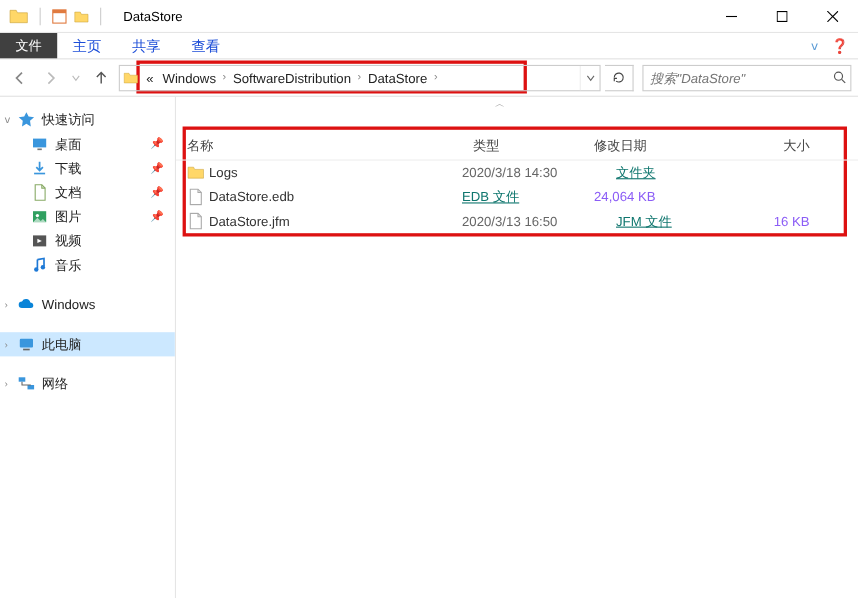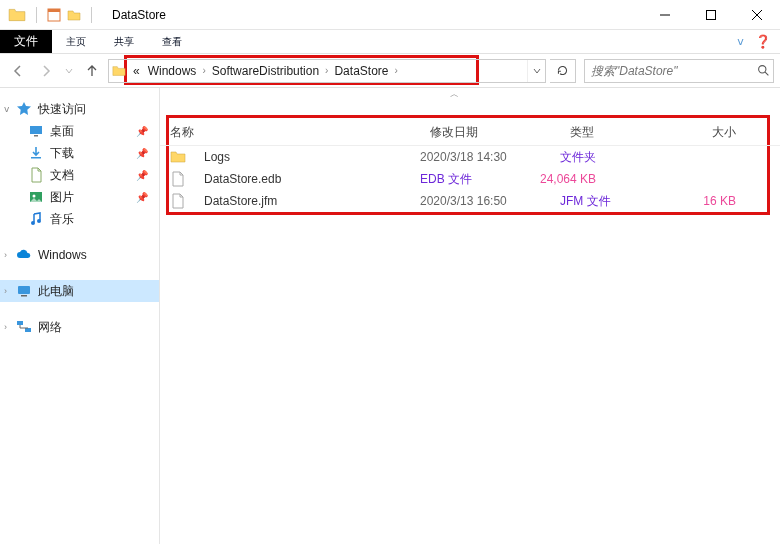--- a/index.html
+++ b/index.html
@@ -11,22 +11,22 @@
 .tb-folder-icon { width:18px; height:18px; }
 .tb-sep { width:1px; height:16px; background:#ccc; margin:0 4px; }
 .qat { width:14px; height:14px; }
 .tb-title { margin-left:10px; font-size:12px; }
 .tb-right { margin-left:auto; display:flex; }
 .win-btn { width:46px; height:30px; display:flex; align-items:center; justify-content:center; font-size:10px; color:#000; }
 .win-btn svg { width:10px; height:10px; }
 
 
 .ribbon { height:24px; display:flex; align-items:stretch; border-bottom:1px solid #e1e1e1; }
-.file-tab { background:#000000; color:#fff; padding:0 14px; display:flex; align-items:center; font-size:12px; }
-.ribbon-tab { padding:0 14px; display:flex; align-items:center; font-size:10px; color:#0f172a; }
+.file-tab { background:#404040; color:#fff; padding:0 14px; display:flex; align-items:center; font-size:12px; }
+.ribbon-tab { padding:0 14px; display:flex; align-items:center; font-size:13px; color:#1d4ed8; }
 .ribbon-right { margin-left:auto; display:flex; align-items:center; padding-right:8px; gap:12px; color:#5b9bd5; font-size:11px; }
 
 
 .navbar { height:34px; display:flex; align-items:center; padding:0 6px; gap:4px; border-bottom:1px solid #e1e1e1; }
 .nav-btn { width:24px; height:24px; display:flex; align-items:center; justify-content:center; color:#555; }
 .nav-btn.disabled { color:#bbb; }
 .addr-wrap { flex:1; height:24px; border:1px solid #ccc; display:flex; align-items:center; position:relative; }
 .addr-icon { width:20px; display:flex; align-items:center; justify-content:center; }
 .breadcrumb { display:flex; align-items:center; flex:1; overflow:hidden; }
 .crumb { padding:0 4px; white-space:nowrap; font-size:12px; color:#222; }
@@ -52,25 +52,25 @@
 .columns { display:flex; height:26px; align-items:center; border-bottom:1px solid #eee; color:#444; font-size:12px;margin-top:32px; }
 .col { padding-left:10px; }
 .col.name { width:260px; }
 .col.date { width:140px; }
 .col.type { width:110px; }
 .col.size { width:80px; text-align:right; padding-right:14px; }
 .sort-ind { position:absolute; left:290px; top:0; font-size:9px; color:#888; }
 
 .file-list { position:relative; }
 .file-row { display:flex; align-items:center; height:22px; font-size:12px; color:#333; }
-.fr-name { width:260px; display:flex; align-items:center; gap:18px; padding-left:10px; }
+.fr-name { width:260px; display:flex; align-items:center; gap:4px; padding-left:10px; }
 .fr-icon { width:16px; height:16px; display:flex; align-items:center; justify-content:center; }
 .fr-date { width:140px; color:#666; }
-.fr-type { width:110px; color:#6d28d9; }
-.fr-size { width:80px; text-align:right; padding-right:14px; color:#ec4899; }
+.fr-type { width:110px; color:#0f766e;text-decoration:underline; }
+.fr-size { width:80px; text-align:right; padding-right:14px; color:#8b5cf6; }
 
 .hl-addr { position:absolute; border:3px solid #d11; pointer-events:none; }
 .hl1 { left:124px; top:55px; width:355px; height:30px; }
 .hl2 { left:166px; top:115px; width:604px; height:100px; }
 
 
 .c-blue { color:#1e79d6; }
 </style>
 </head>
 <body>
@@ -239,20 +239,29 @@
           <div class="nav-item">
             <span class="ni-icon">
               <svg viewBox="0 0 16 16" width="16" height="16">
                 <rect x="2" y="3" width="12" height="10" fill="#30a060"></rect>
                 <circle cx="6" cy="7" r="1.5" fill="#fff"></circle>
                 <path d="M2 13l4-4 3 3 2-2 3 3z" fill="#fff" opacity="0.6"></path>
               </svg>
             </span>
             <span>图片</span>
             <span class="pin">📌</span>
+          </div>
+          <div class="nav-item">
+            <span class="ni-icon">
+              <svg viewBox="0 0 16 16" width="16" height="16">
+                <rect x="2" y="3" width="12" height="10" fill="#555"></rect>
+                <path d="M6 6v4l4-2z" fill="#fff"></path>
+              </svg>
+            </span>
+            <span>视频</span>
           </div>
           <div class="nav-item">
             <span class="ni-icon">
               <svg viewBox="0 0 16 16" width="16" height="16">
                 <path d="M6 3v8" stroke="#1e79d6" stroke-width="1.5"></path>
                 <circle cx="5" cy="12" r="2" fill="#1e79d6"></circle>
                 <path d="M6 3l6-1v7" stroke="#1e79d6" stroke-width="1.5" fill="none"></path>
                 <circle cx="11" cy="10" r="2" fill="#1e79d6"></circle>
               </svg>
             </span>
@@ -298,22 +307,22 @@
           </span>
         <span>网络</span>
       </div>
     </div>
   </div>
 
   <div class="files">
     <div class="sort-ind">︿</div>
     <div class="columns">
       <div class="col name">名称</div>
+      <div class="col type">类型</div>
       <div class="col date">修改日期</div>
-      <div class="col type">类型</div>
       <div class="col size">大小</div>
     </div>
     <div class="file-list" id="file-list">
         <div class="file-row">
           <div class="fr-name">
             <span class="fr-icon">
               <svg viewBox="0 0 16 16" width="16" height="16">
                 <path d="M1 3h5l1 2h8v8H1z" fill="#ffd768" stroke="#caa33a" stroke-width="0.5"></path>
               </svg>
             </span>

